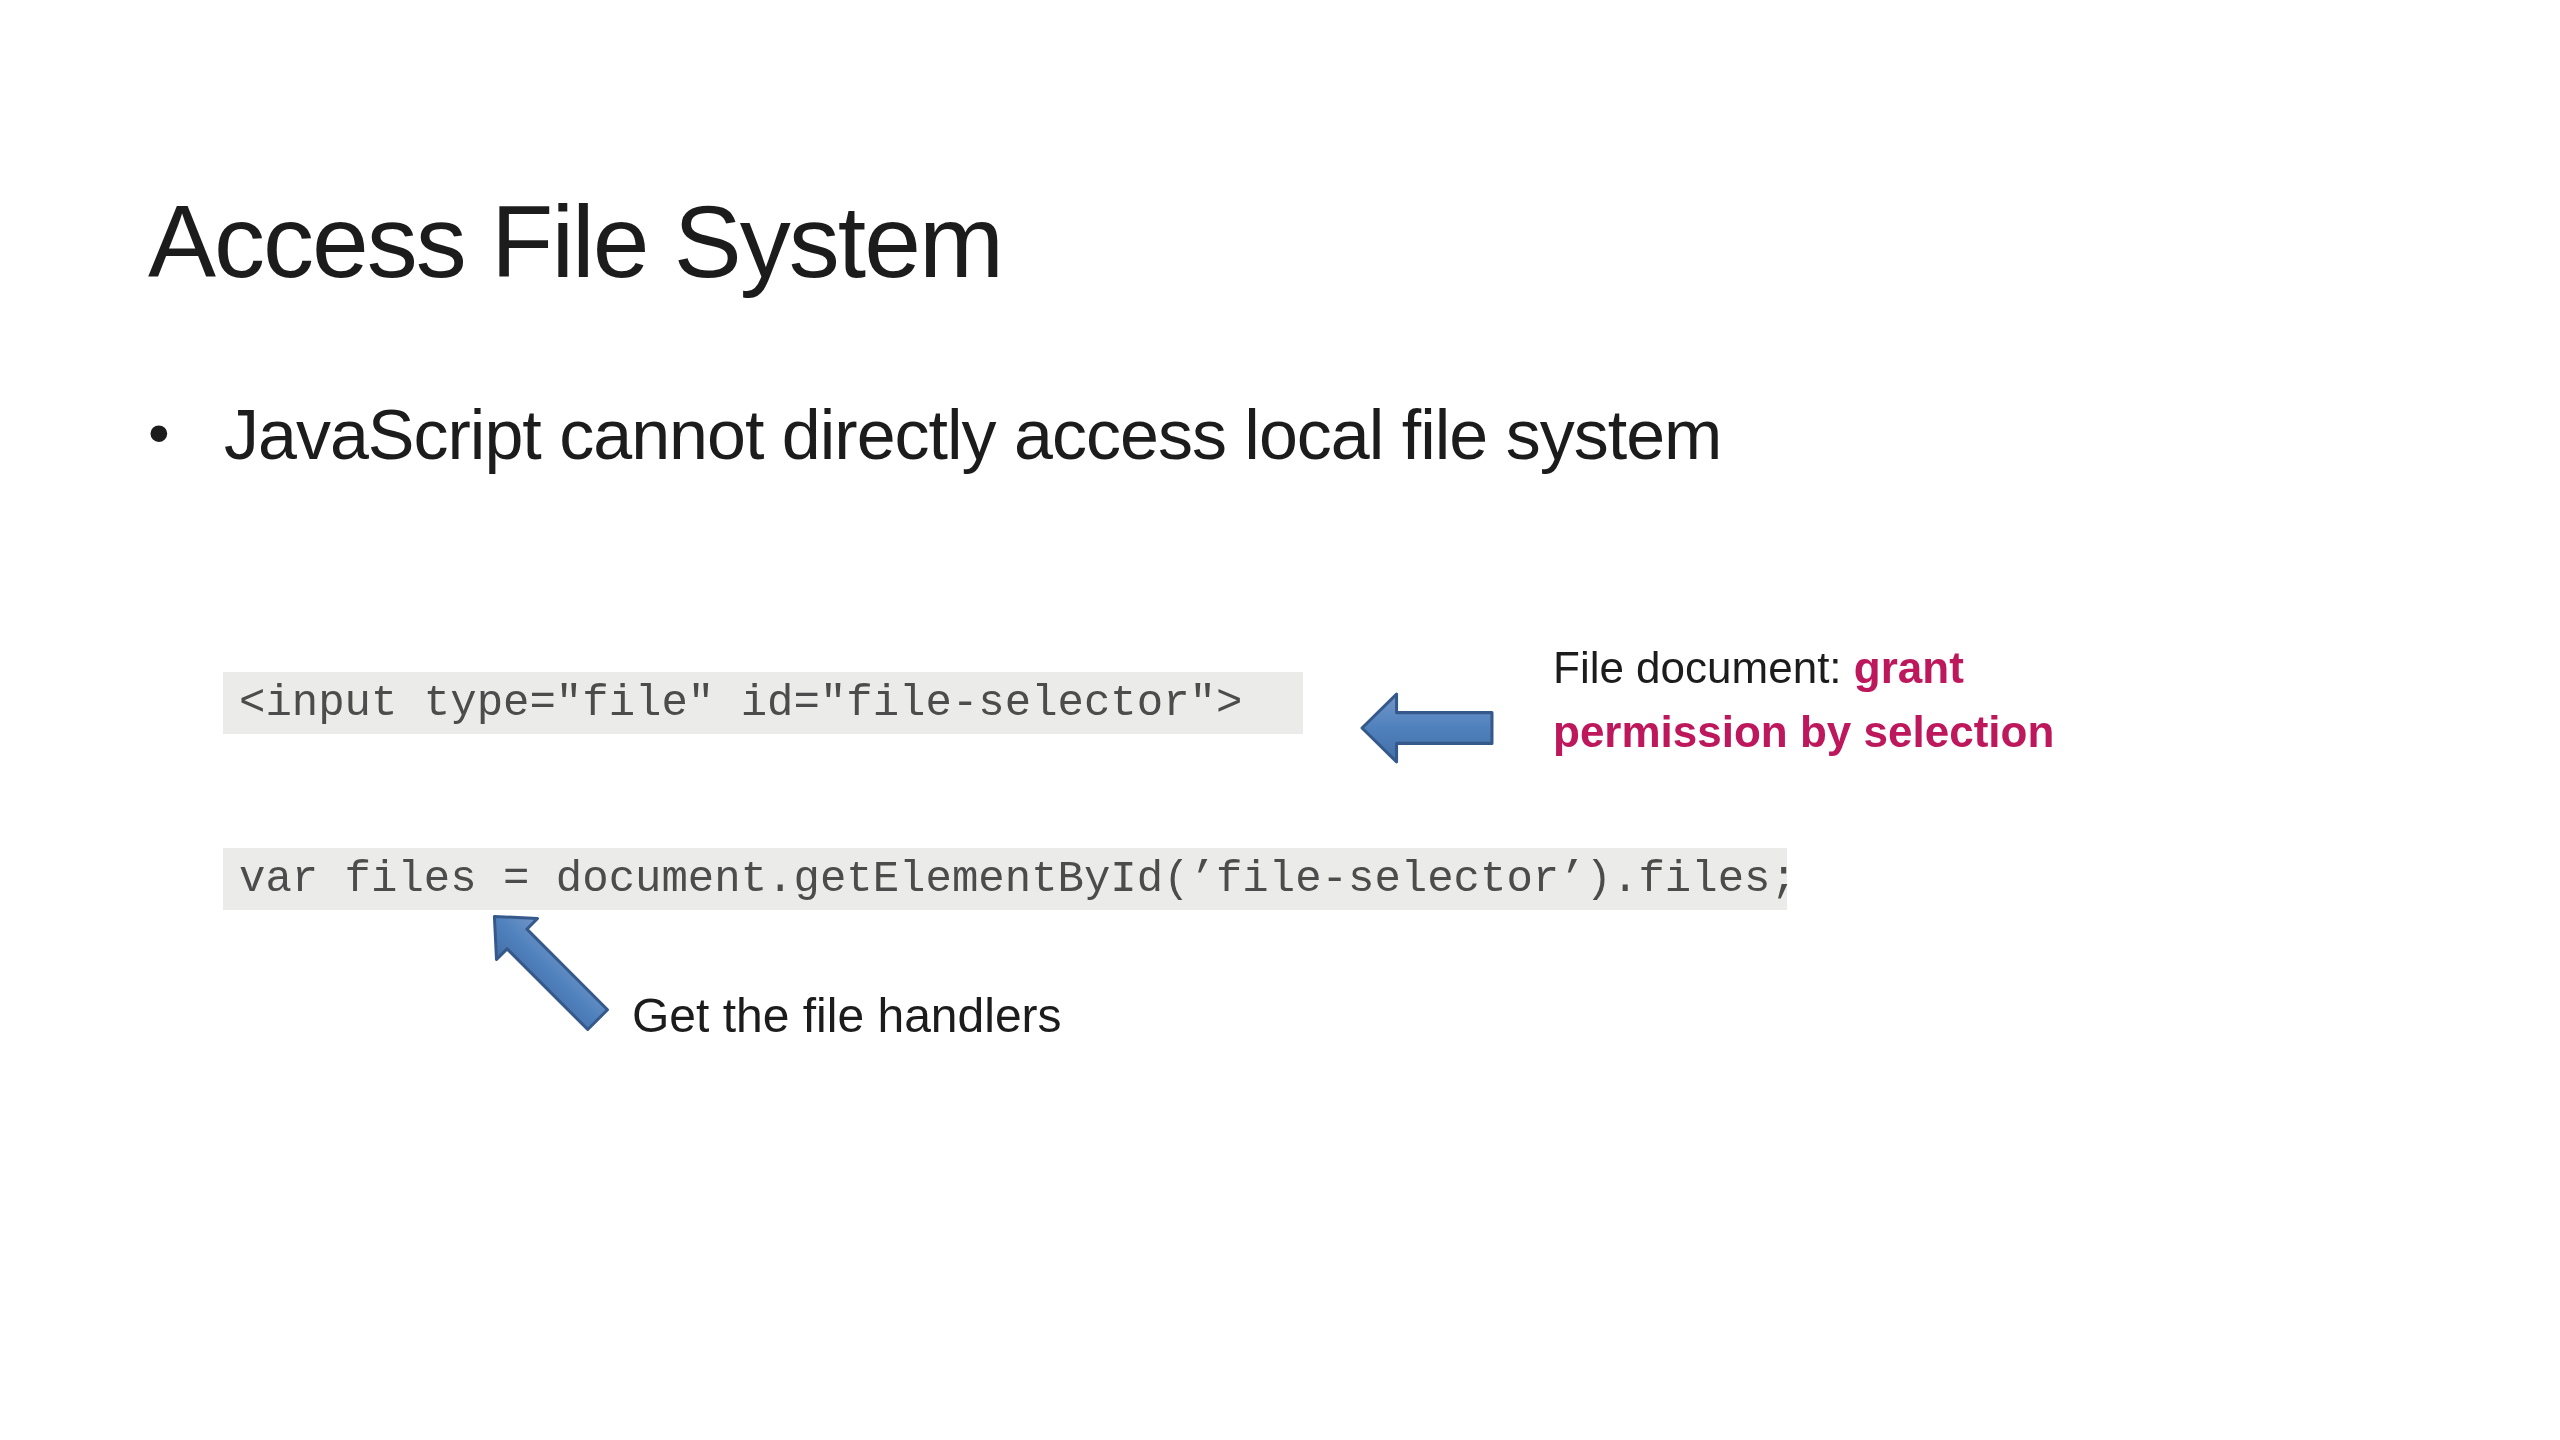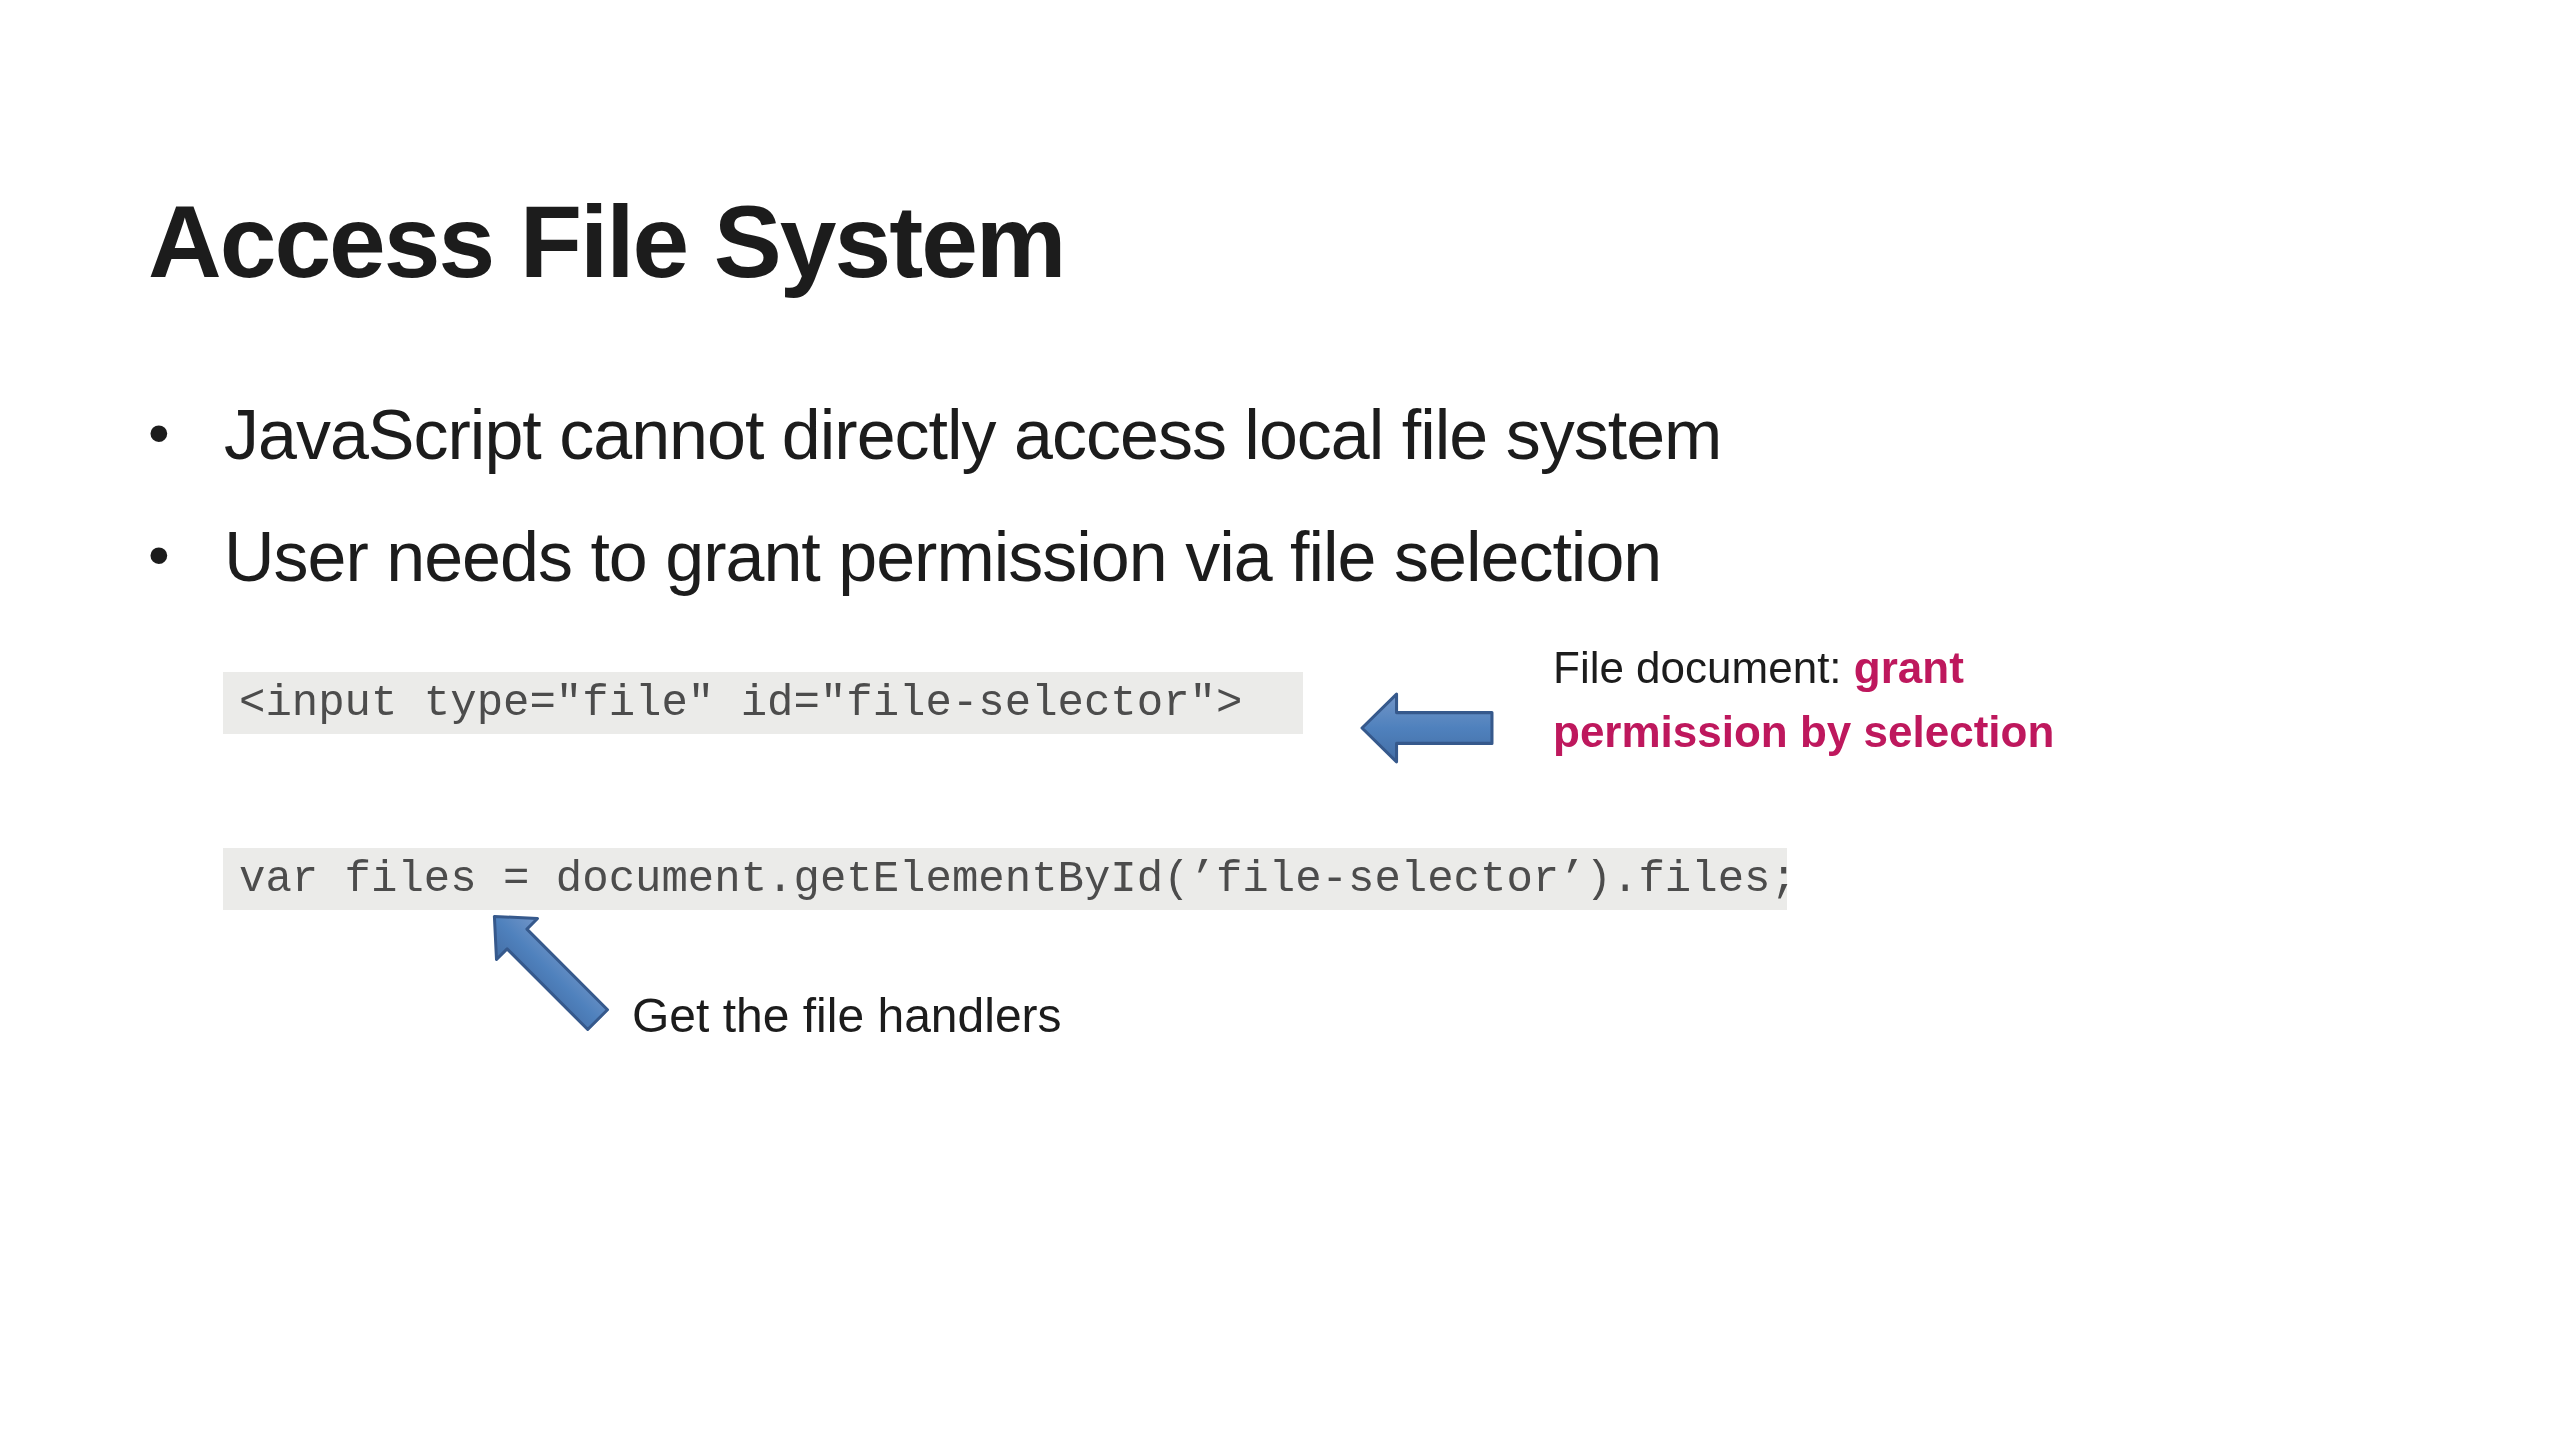--- a/index.html
+++ b/index.html
@@ -17,21 +17,21 @@
     color: #1c1c1c;
   }
 
   
   .slide-title {
     position: absolute;
     left: 148px;
     top: 118px;
     font-size: 102px;
     letter-spacing: -2px;
-    font-weight: 700;
+    font-weight: 400;
     color: #1c1c1c;
     white-space: nowrap;
     line-height: 1.1;
   }
 
   
   .bullet-list {
     position: absolute;
     left: 148px;
     top: 352px;
@@ -138,21 +138,20 @@
 </style>
 </head>
 <body>
 
 <div class="slide">
 
   <h1 class="slide-title">Access File System</h1>
 
   <ul class="bullet-list">
     <li class="bullet-item">JavaScript cannot directly access local file system</li>
-    <li class="bullet-item">User needs to grant permission via file selection</li>
   </ul>
 
   <div class="code-block block-1">&lt;input type="file" id="file-selector"&gt;</div>
 
   <div class="arrow arrow-1">
     <svg viewBox="0 0 132 76" preserveAspectRatio="none" aria-hidden="true">
       <defs>
         <linearGradient id="ag1" x1="0" y1="0" x2="0" y2="1">
           <stop offset="0" stop-color="#7396c8"></stop>
           <stop offset="0.5" stop-color="#4f81bd"></stop>

